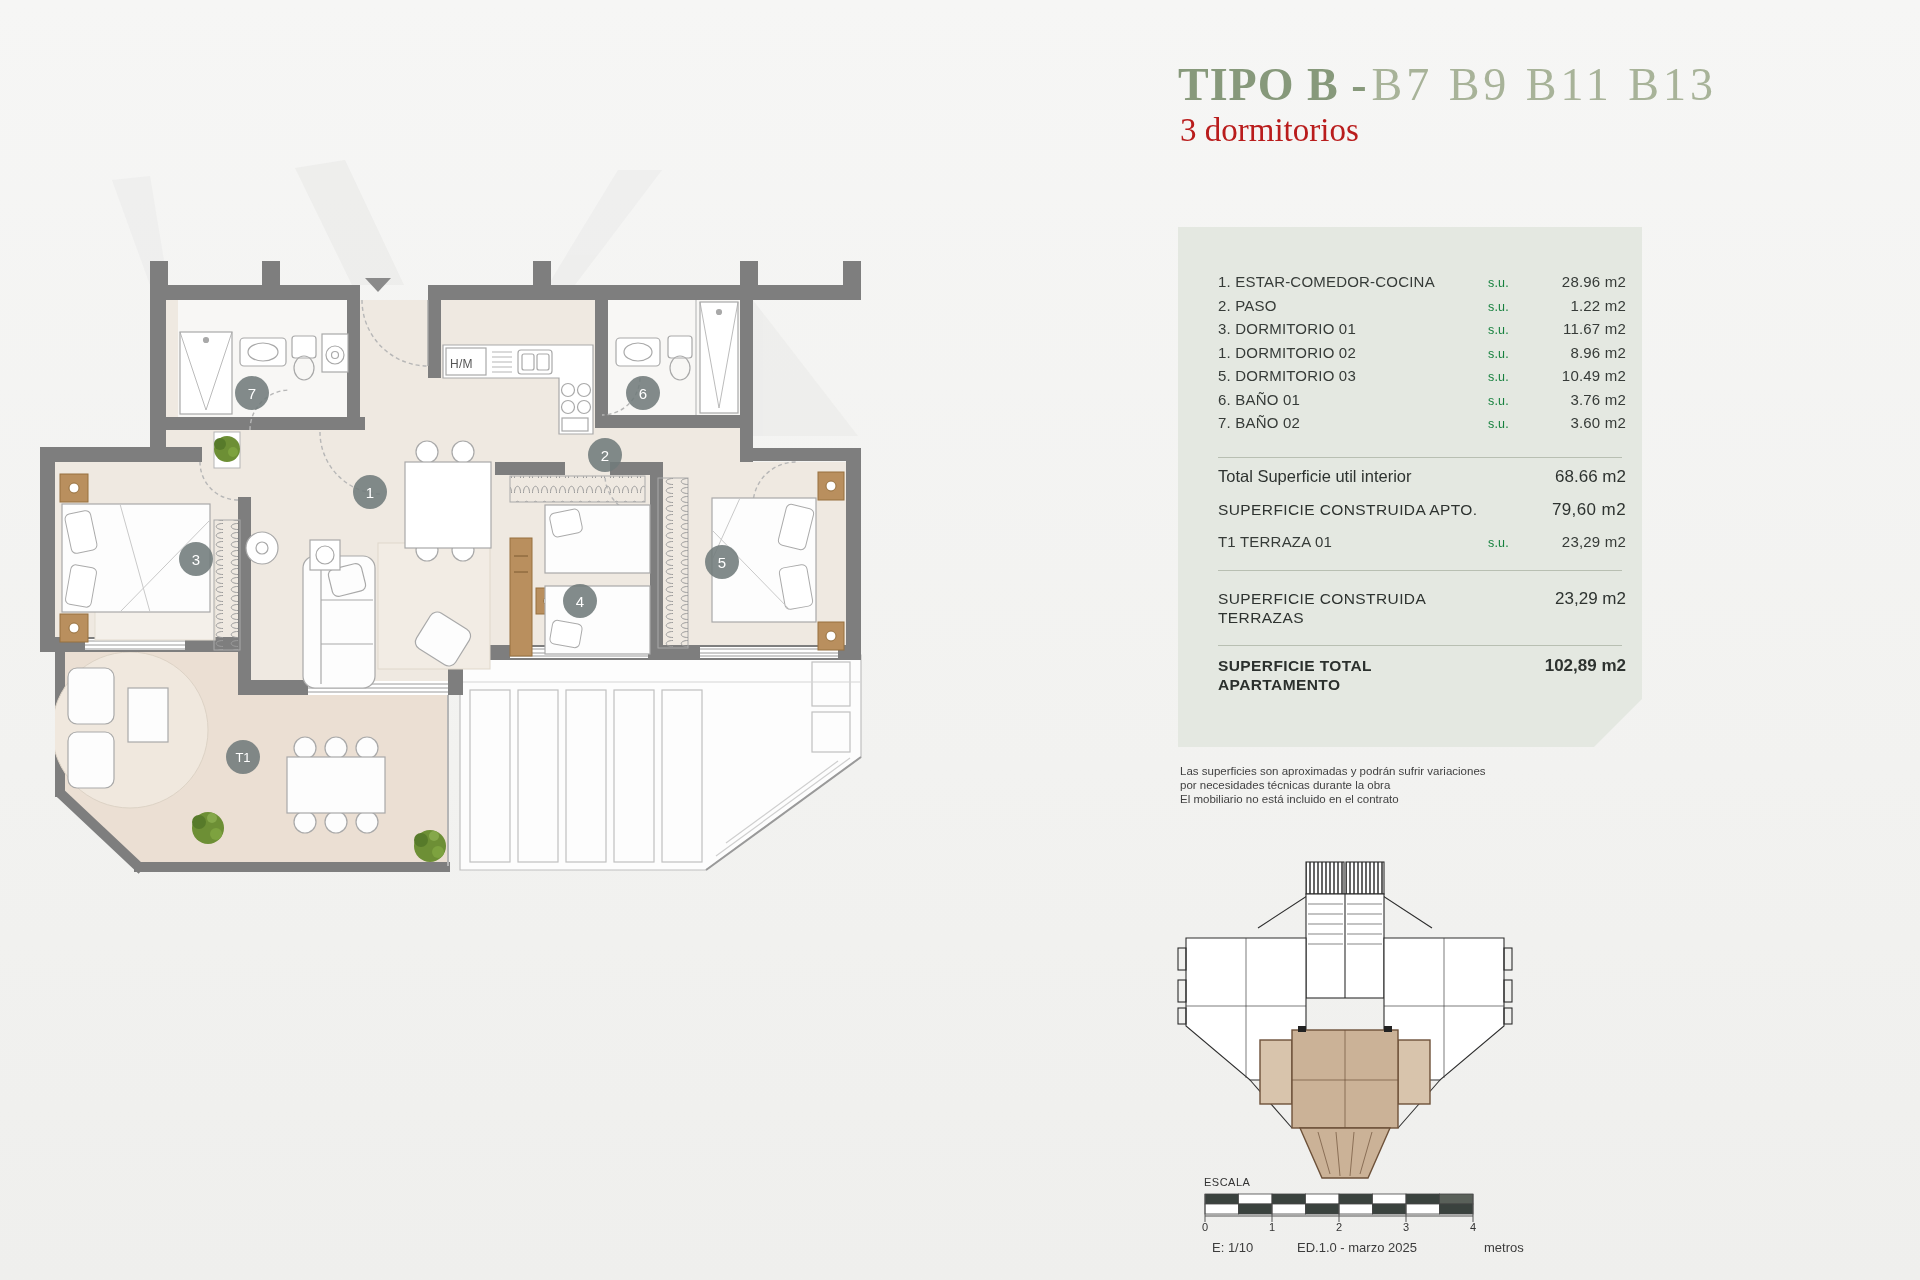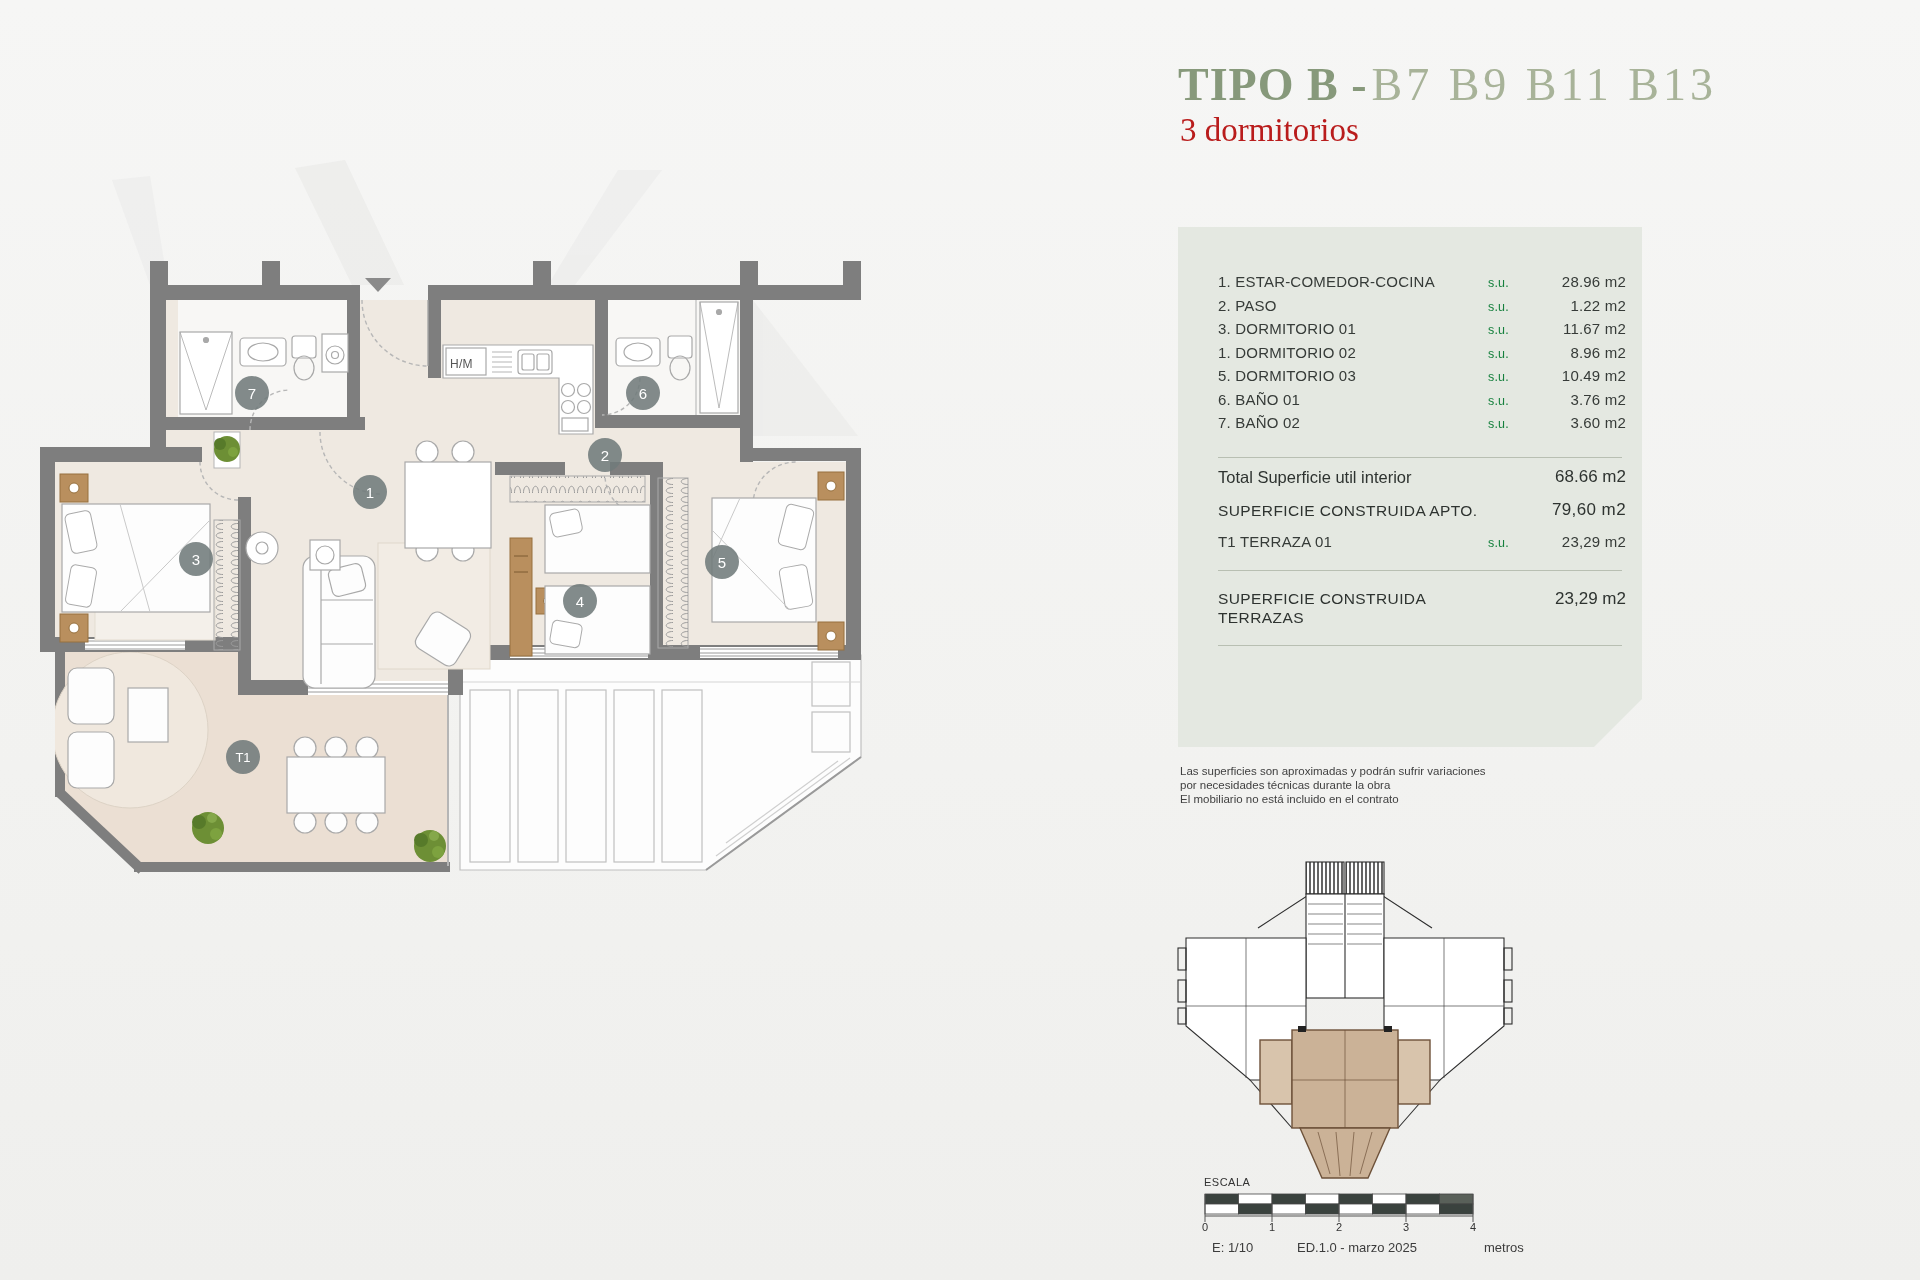--- a/index.html
+++ b/index.html
@@ -19,21 +19,21 @@
     left:1178px;top:227px;width:464px;height:520px;background:#e4e8e1;
     box-sizing:border-box;padding:44px 16px 0 40px;
     clip-path:polygon(0 0,100% 0,100% calc(100% - 48px),calc(100% - 48px) 100%,0 100%);
   }
   .room-row{display:flex;align-items:baseline;line-height:21.5px;font-size:15px;color:#363b38;letter-spacing:.2px;}
   .room-row .lbl{flex:1;}
   .room-row .su{width:46px;font-size:12.5px;color:#15803d;}
   .room-row .val{width:92px;text-align:right;font-size:15px;}
   .divider{height:1px;background:#b8bfb2;margin-right:4px;}
   .d1{margin-top:21px;} .d2{margin-top:16px;} .d3{margin-top:18px;}
-  .tot-row{display:flex;align-items:flex-end;}
+  .tot-row{display:flex;align-items:center;}
   .tot-row .lbl{flex:1;}
   .tot-row .val{text-align:right;font-size:17px;color:#2e3330;}
   .row-total-int{margin-top:9px;font-size:16.5px;color:#2e3330;}
   .row-apto{margin-top:13px;font-size:15.5px;letter-spacing:.4px;color:#2e3330;}
   .row-t1{margin-top:11px;}
   .two-line{align-items:flex-start;}
   .two-line .lbl{width:250px;flex:none;font-size:15.5px;letter-spacing:.4px;line-height:19px;color:#2e3330;}
   .two-line .val{flex:1;}
   .row-terr{margin-top:18px;}
   .row-gtotal{margin-top:10px;}
@@ -465,20 +465,24 @@
 
   <div class="divider d2"></div>
 
   <div class="tot-row two-line row-terr">
     <span class="lbl">SUPERFICIE CONSTRUIDA TERRAZAS</span>
     <span class="val">23,29 m2</span>
   </div>
 
   <div class="divider d3"></div>
 
+  <div class="tot-row two-line row-gtotal">
+    <span class="lbl">SUPERFICIE TOTAL APARTAMENTO</span>
+    <span class="val orange">102,89 m2</span>
+  </div>
 </div>
 
 <div class="abs disclaimer">
   <div>Las superficies son aproximadas y podrán sufrir variaciones</div>
   <div>por necesidades técnicas durante la obra</div>
   <div>El mobiliario no está incluido en el contrato</div>
 </div>
 
 <div class="abs badge" style="left:353px;top:475px;">1</div>
 <div class="abs badge" style="left:588px;top:438px;">2</div>

